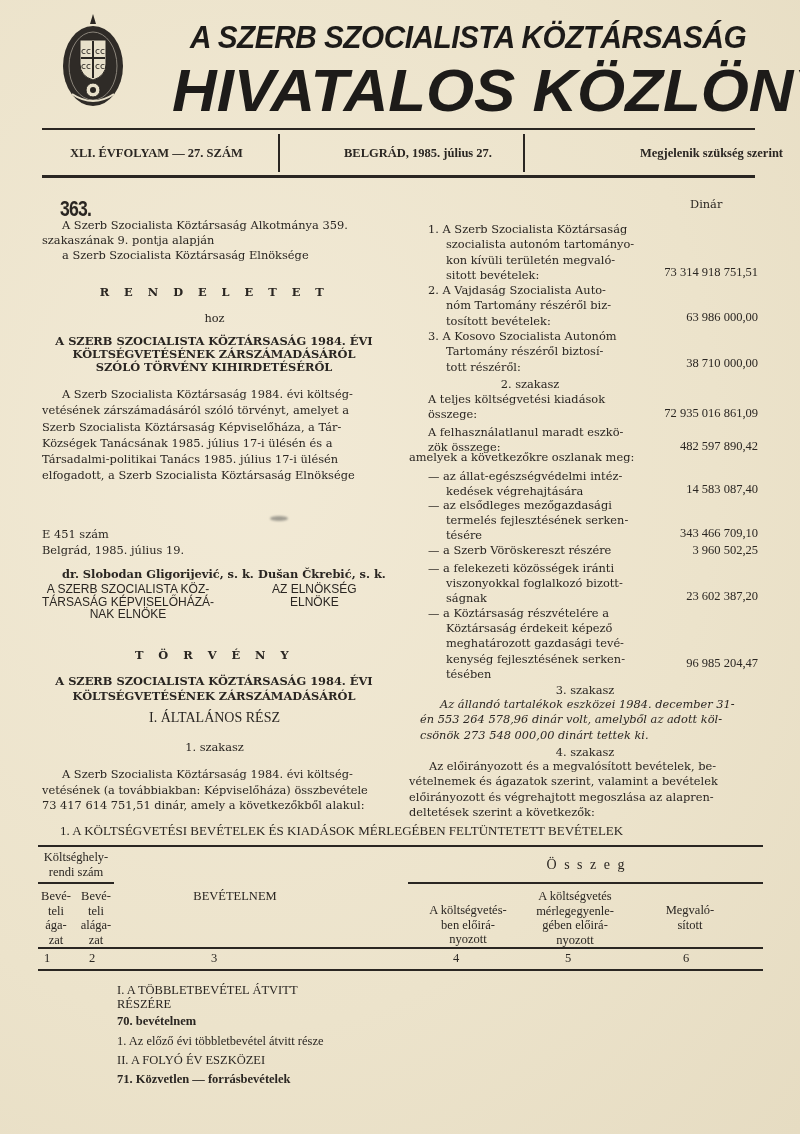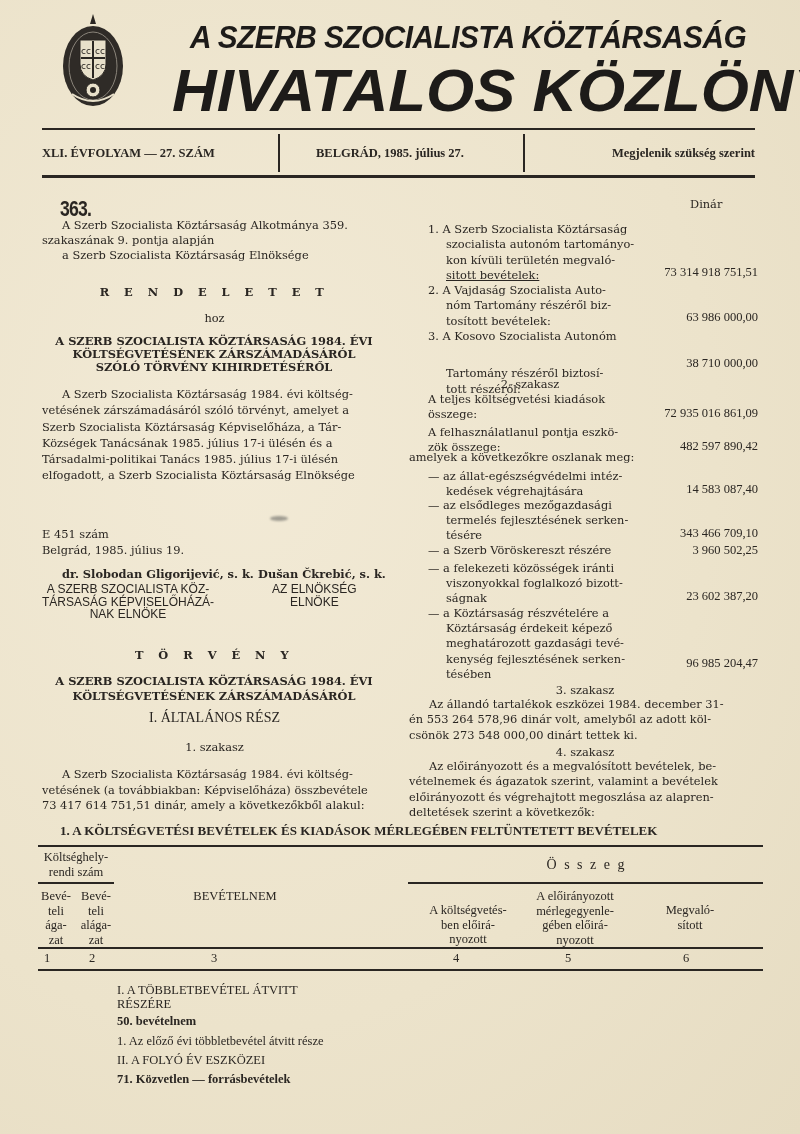--- a/index.html
+++ b/index.html
@@ -18,21 +18,21 @@
       left: 190px; top: 20px; font-family: "Liberation Sans", sans-serif; font-weight: bold; font-style: italic;
       font-size: 31px; letter-spacing: -0.5px; color: #1d1b19; transform: scaleX(0.96); transform-origin: left top; white-space: nowrap;
     }
     .title2 {
       left: 172px; top: 58px; font-family: "Liberation Sans", sans-serif; font-weight: bold; font-style: italic;
       font-size: 60px; line-height: 66px; letter-spacing: 0px; color: #1d1b19; transform: scaleX(1.03); transform-origin: left top; white-space: nowrap;
     }
     .rule { background: #2a2622; height: 2px; }
     .vrule { background: #2a2622; width: 2px; }
     .meta {
-      font-family: "Liberation Serif", serif; font-weight: bold; font-size: 12.5px; white-space: nowrap; top: 146px;
+      font-family: "Liberation Serif", serif; font-weight: bold; font-size: 12.5px; white-space: nowrap; top: 146px; margin-left: 28px;
     }
     
     .txt { font-family: "DejaVu Serif", serif; font-size: 11.4px; line-height: 15.2px; white-space: nowrap; }
     .bold { font-weight: bold; }
     .spaced { letter-spacing: 5.5px; }
     .center { text-align: center; }
     .num363 { left: 60px; top: 196px; font-family: "Liberation Sans", sans-serif; font-weight: bold; font-size: 22px; letter-spacing: -1px; transform: scaleX(0.8); transform-origin: left top;}
     .amount { font-family: "Liberation Serif", serif; font-size: 12.5px; white-space: nowrap; text-align: right; }
     .smudge { left: 270px; top: 516px; width: 18px; height: 5px; background: #6a6a66; border-radius: 50%; opacity: 0.6; filter: blur(1px); }
     .tblhdr { font-family: "Liberation Serif", serif; font-size: 12.5px; line-height: 14.5px; white-space: nowrap; }
@@ -120,47 +120,47 @@
   <div>vetésének (a továbbiakban: Képviselőháza) összbevétele</div>
   <div>73 417 614 751,51 dinár, amely a következőkből alakul:</div>
 </div>
 
 <div class="abs txt" style="left:690px; top:197px;">Dinár</div>
 
 <div class="abs txt" style="left:428px; top:222px; line-height:15.3px;">
   <div>1. A Szerb Szocialista Köztársaság</div>
   <div style="padding-left:18px;text-align:center;">szocialista autonóm tartományo-</div>
   <div style="padding-left:18px;">kon kívüli területén megvaló-</div>
-  <div style="padding-left:18px;text-decoration:underline;">sitott bevételek:</div>
+  <div style="padding-left:18px;">sitott bevételek:</div>
 </div>
 <div class="abs amount" style="left:600px; top:265px; width:158px;">73 314 918 751,51</div>
 
 <div class="abs txt" style="left:428px; top:283px; line-height:15.3px;">
   <div>2. A Vajdaság Szocialista Auto-</div>
   <div style="padding-left:18px;">nóm Tartomány részéről biz-</div>
   <div style="padding-left:18px;">tosított bevételek:</div>
 </div>
 <div class="abs amount" style="left:600px; top:310px; width:158px;">63 986 000,00</div>
 
 <div class="abs txt" style="left:428px; top:329px; line-height:15.3px;">
   <div>3. A Kosovo Szocialista Autonóm</div>
-  <div style="padding-left:18px;margin-top:22px;">Tartomány részéről biztosí-</div>
+  <div style="padding-left:18px;">Tartomány részéről biztosí-</div>
   <div style="padding-left:18px;">tott részéről:</div>
 </div>
 <div class="abs amount" style="left:600px; top:356px; width:158px;">38 710 000,00</div>
 
 <div class="abs txt center" style="left:410px; top:377px; width:240px;">2. szakasz</div>
 <div class="abs txt" style="left:428px; top:392px; line-height:15px;">
   <div>A teljes költségvetési kiadások</div>
   <div>összege:</div>
 </div>
 <div class="abs amount" style="left:600px; top:406px; width:158px;">72 935 016 861,09</div>
 
 <div class="abs txt" style="left:428px; top:425px; line-height:15px;">
-  <div>A felhasználatlanul pontja eszkö-</div>
+  <div>A felhasználatlanul maradt eszkö-</div>
   <div>zök összege:</div>
 </div>
 <div class="abs amount" style="left:600px; top:439px; width:158px;">482 597 890,42</div>
 
 <div class="abs txt" style="left:409px; top:450px;">amelyek a következőkre oszlanak meg:</div>
 
 <div class="abs txt" style="left:428px; top:469px; line-height:15.2px;">
   <div>— az állat-egészségvédelmi intéz-</div>
   <div style="padding-left:18px;">kedések végrehajtására</div>
 </div>
@@ -188,35 +188,35 @@
 <div class="abs txt" style="left:428px; top:606px; line-height:15.2px;">
   <div>— a Köztársaság részvételére a</div>
   <div style="padding-left:18px;">Köztársaság érdekeit képező</div>
   <div style="padding-left:18px;">meghatározott gazdasági tevé-</div>
   <div style="padding-left:18px;">kenység fejlesztésének serken-</div>
   <div style="padding-left:18px;">tésében</div>
 </div>
 <div class="abs amount" style="left:600px; top:656px; width:158px;">96 985 204,47</div>
 
 <div class="abs txt center" style="left:410px; top:683px; width:350px;">3. szakasz</div>
-<div class="abs txt" style="left:409px; top:697px; line-height:15.3px;">
+<div class="abs txt" style="left:420px; top:697px; line-height:15.3px;font-style:italic;">
   <div style="padding-left:20px;">Az állandó tartalékok eszközei 1984. december 31-</div>
   <div>én 553 264 578,96 dinár volt, amelyből az adott köl-</div>
   <div>csönök 273 548 000,00 dinárt tettek ki.</div>
 </div>
 
 <div class="abs txt center" style="left:410px; top:745px; width:350px;">4. szakasz</div>
 <div class="abs txt" style="left:409px; top:759px; line-height:15.3px;">
   <div style="padding-left:20px;">Az előirányozott és a megvalósított bevételek, be-</div>
   <div>vételnemek és ágazatok szerint, valamint a bevételek</div>
   <div>előirányozott és végrehajtott megoszlása az alapren-</div>
   <div>deltetések szerint a következők:</div>
 </div>
 
-<div class="abs" style="left:60px; top:823px; font-family:'Liberation Serif',serif; font-weight:bold; font-size:13px; white-space:nowrap;">1. A KÖLTSÉGVETÉSI BEVÉTELEK ÉS KIADÁSOK MÉRLEGÉBEN FELTÜNTETETT BEVÉTELEK</div>
+<div class="abs" style="left:60px; top:823px; font-family:'Liberation Serif',serif; font-weight:normal; font-size:13px; white-space:nowrap;">1. A KÖLTSÉGVETÉSI BEVÉTELEK ÉS KIADÁSOK MÉRLEGÉBEN FELTÜNTETETT BEVÉTELEK</div>
 <div class="abs rule" style="left:38px; top:845px; width:725px;"></div>
 
 <div class="abs tblhdr" style="left:38px; top:850px; width:76px; text-align:center;">
   <div>Költséghely-</div>
   <div>rendi szám</div>
 </div>
 <div class="abs rule" style="left:38px; top:882px; width:76px; height:1.5px;"></div>
 
 <div class="abs tblhdr" style="left:410px; top:858px; width:353px; text-align:center; font-size:14px; letter-spacing:2px;">Ö s s z e g</div>
 <div class="abs rule" style="left:408px; top:882px; width:355px; height:1.5px;"></div>
@@ -235,21 +235,21 @@
 </div>
 <div class="abs tblhdr" style="left:120px; top:889px; width:230px; text-align:center;">
   <div>BEVÉTELNEM</div>
 </div>
 <div class="abs tblhdr" style="left:408px; top:903px; width:120px; text-align:center;">
   <div>A költségvetés-</div>
   <div>ben előirá-</div>
   <div>nyozott</div>
 </div>
 <div class="abs tblhdr" style="left:520px; top:889px; width:110px; text-align:center;">
-  <div>A előirányozott</div>
+  <div>A költségvetés</div>
   <div>mérlegegyenle-</div>
   <div>gében előirá-</div>
   <div>nyozott</div>
 </div>
 <div class="abs tblhdr" style="left:640px; top:903px; width:100px; text-align:center;">
   <div>Megvaló-</div>
   <div>sított</div>
 </div>
 
 <div class="abs rule" style="left:38px; top:947px; width:725px;"></div>
@@ -258,16 +258,16 @@
 <div class="abs tblrow" style="left:211px; top:951px;">3</div>
 <div class="abs tblrow" style="left:453px; top:951px;">4</div>
 <div class="abs tblrow" style="left:565px; top:951px;">5</div>
 <div class="abs tblrow" style="left:683px; top:951px;">6</div>
 <div class="abs rule" style="left:38px; top:969px; width:725px;"></div>
 
 <div class="abs tblrow" style="left:117px; top:983px; line-height:14px;">
   <div>I. A TÖBBLETBEVÉTEL ÁTVITT</div>
   <div>RÉSZÉRE</div>
 </div>
-<div class="abs tblrow bold" style="left:117px; top:1014px;">50. bevételnem</div>
+<div class="abs tblrow bold" style="left:117px; top:1014px;">70. bevételnem</div>
 <div class="abs tblrow" style="left:117px; top:1034px;">1. Az előző évi többletbevétel átvitt része</div>
 <div class="abs tblrow" style="left:117px; top:1053px;">II. A FOLYÓ ÉV ESZKÖZEI</div>
 <div class="abs tblrow bold" style="left:117px; top:1072px;">71. Közvetlen — forrásbevételek</div>
 
 </body></html>

